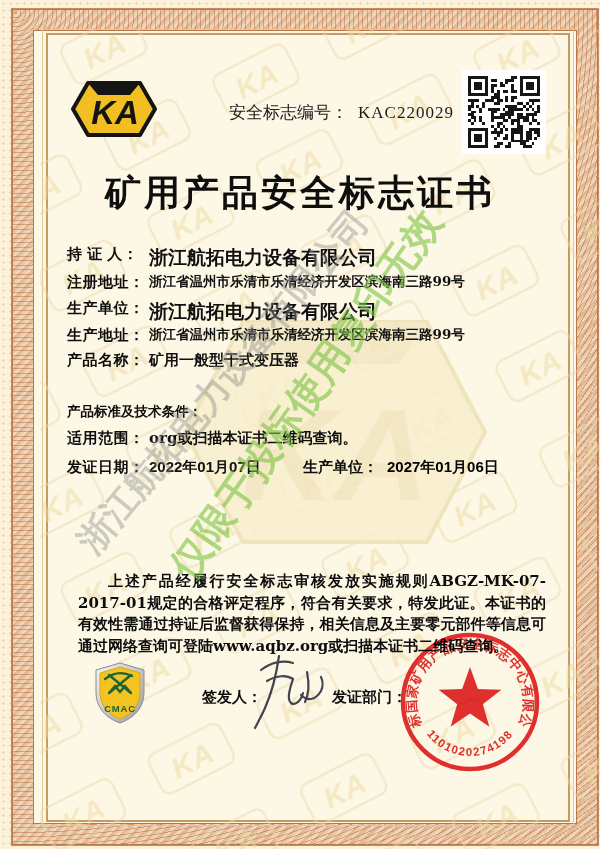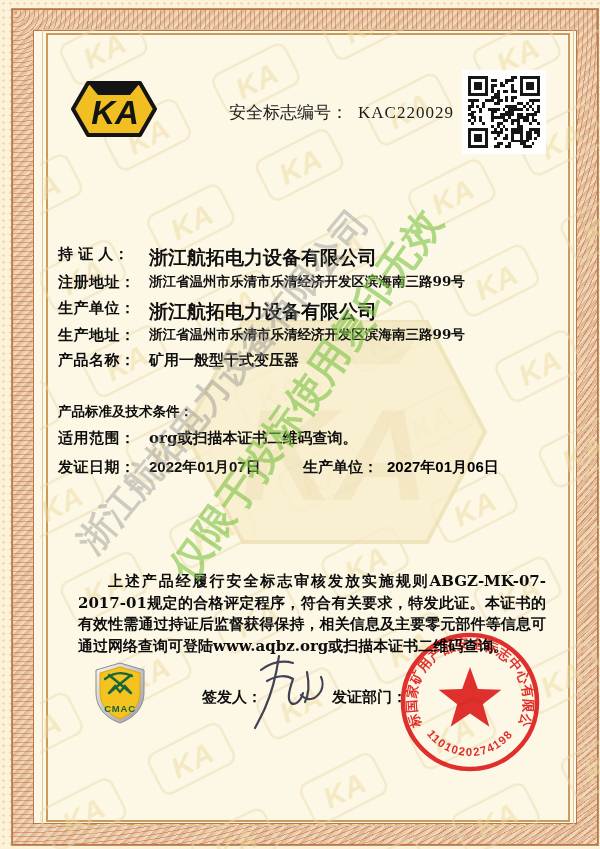--- a/index.html
+++ b/index.html
@@ -24,21 +24,21 @@
   .content{position:absolute;inset:0;z-index:20;}
   
   .ka-logo{position:absolute;left:71px;top:79px;width:86px;height:60px;}
   .certno{position:absolute;left:229px;top:101px;font:17px "Liberation Serif",serif;color:#1b1b1b;white-space:nowrap;}
   .certno .num{margin-left:10px;letter-spacing:1px;}
   .qr{position:absolute;left:462px;top:70px;width:84px;height:84px;background:#fff;}
   .title{position:absolute;left:0;right:0;top:169px;text-align:center;
          font:bold 36px "Liberation Sans",sans-serif;color:#0e0e0e;letter-spacing:3px;}
   
   .frow{position:absolute;left:0;width:100%;height:24px;}
-  .frow .lbl{position:absolute;left:58px;font:bold 15px "Liberation Sans",sans-serif;color:#0d0d0d;letter-spacing:.5px;white-space:pre;}
+  .frow .lbl{position:absolute;left:67px;font:bold 15px "Liberation Sans",sans-serif;color:#0d0d0d;letter-spacing:.5px;white-space:pre;}
   .frow .val{position:absolute;left:149px;color:#101010;white-space:nowrap;}
   .r0{top:245px}.r1{top:273px}.r2{top:299px}.r3{top:326px}.r4{top:351px}
   .r5{top:377px}.r6{top:403px}.r7{top:429px}.r8{top:458px}.r9{top:489px}
   .v-co{font:bold 19px "DejaVu Serif",serif;}
   .v-addr{font:bold 13.5px "DejaVu Serif",serif;text-align:right;}
   .v-prod{font:bold 15px "DejaVu Serif",serif;text-align:center;}
   .v-alnum{font:bold 16px "Liberation Sans",sans-serif;letter-spacing:.5px;}
   .v-std{font:bold 13px "Liberation Sans",sans-serif;}
   .v-date{font:bold 15px "Liberation Sans",sans-serif;}
   .lbl-long{font-size:13.5px !important;letter-spacing:0 !important;}
@@ -317,20 +317,21 @@
           <rect x="11" y="26" width="1" height="1"></rect>
           <rect x="12" y="26" width="1" height="1"></rect>
           <rect x="15" y="26" width="1" height="1"></rect>
           <rect x="16" y="26" width="1" height="1"></rect>
           <rect x="21" y="26" width="1" height="1"></rect>
           <rect x="22" y="26" width="1" height="1"></rect>
           <rect x="23" y="26" width="1" height="1"></rect>
         </g>
     </svg>
 
+    <div class="title">矿用产品安全标志证书</div>
 
     <div class="frow r0">
       <span class="lbl">持 证 人：</span>
       <span class="val v-co">浙江航拓电力设备有限公司</span>
     </div>
     <div class="frow r1">
       <span class="lbl">注册地址：</span>
       <span class="val v-addr">浙江省温州市乐清市乐清经济开发区滨海南三路99号</span>
     </div>
     <div class="frow r2">

